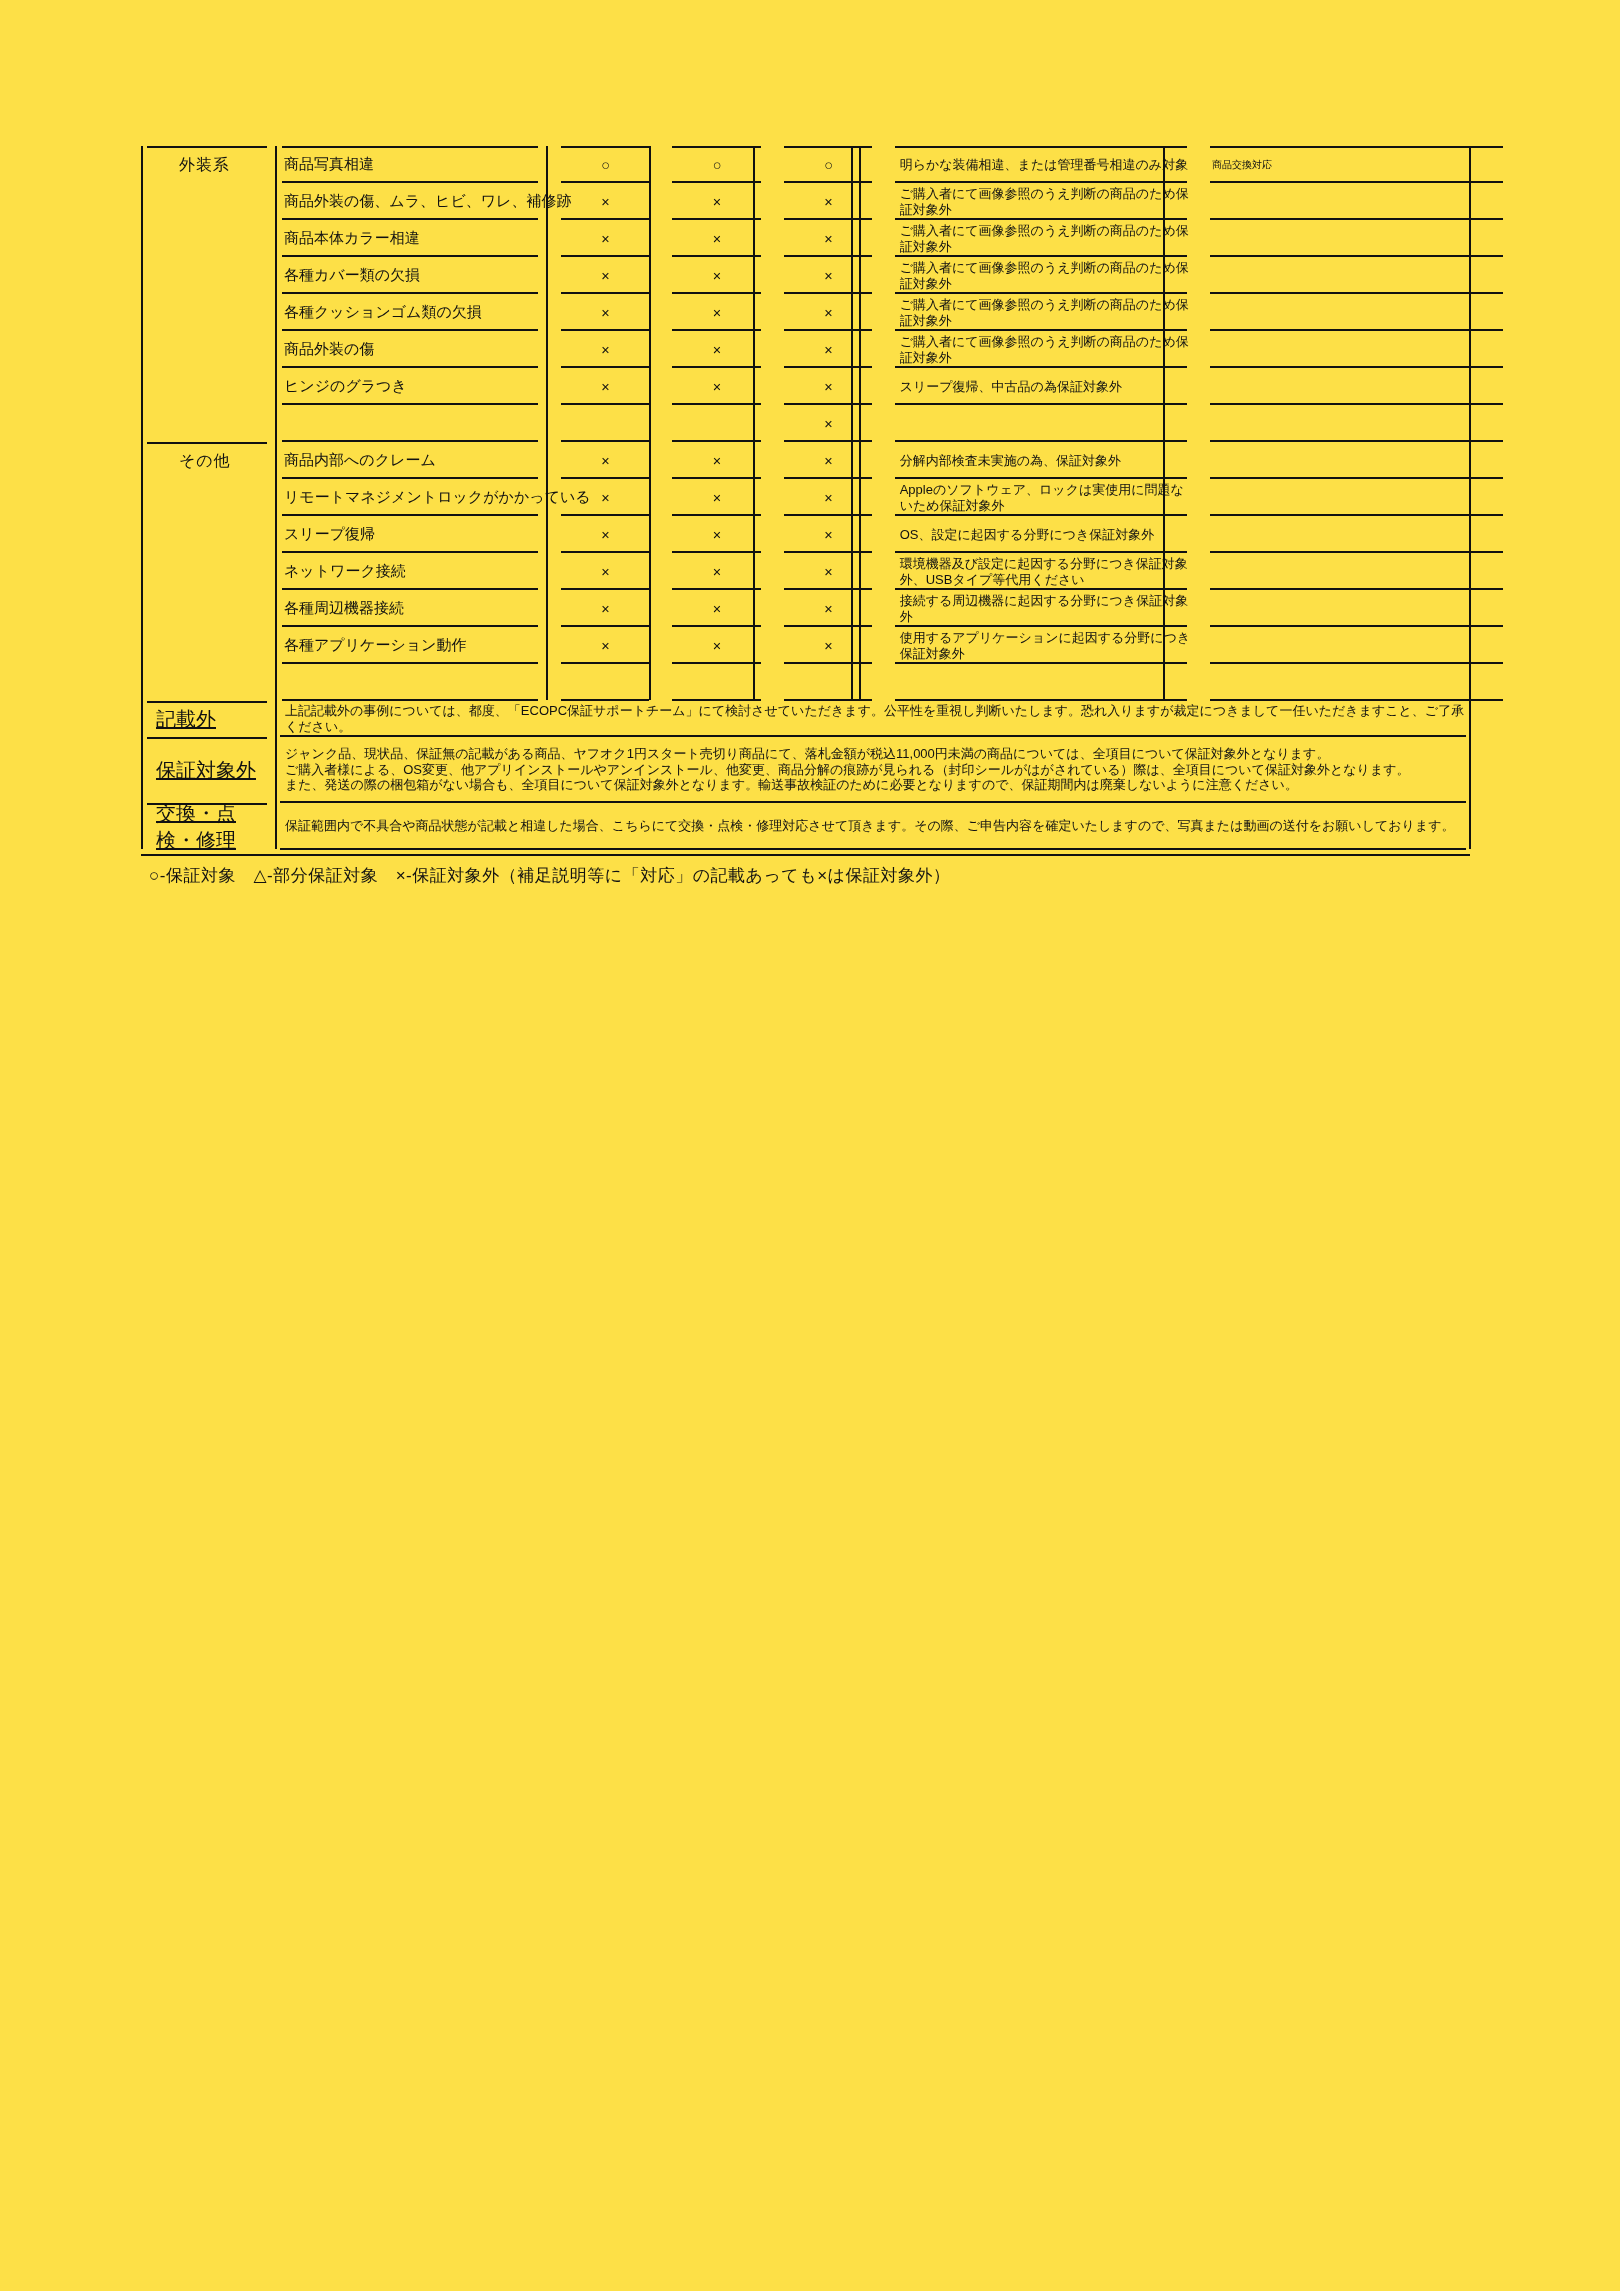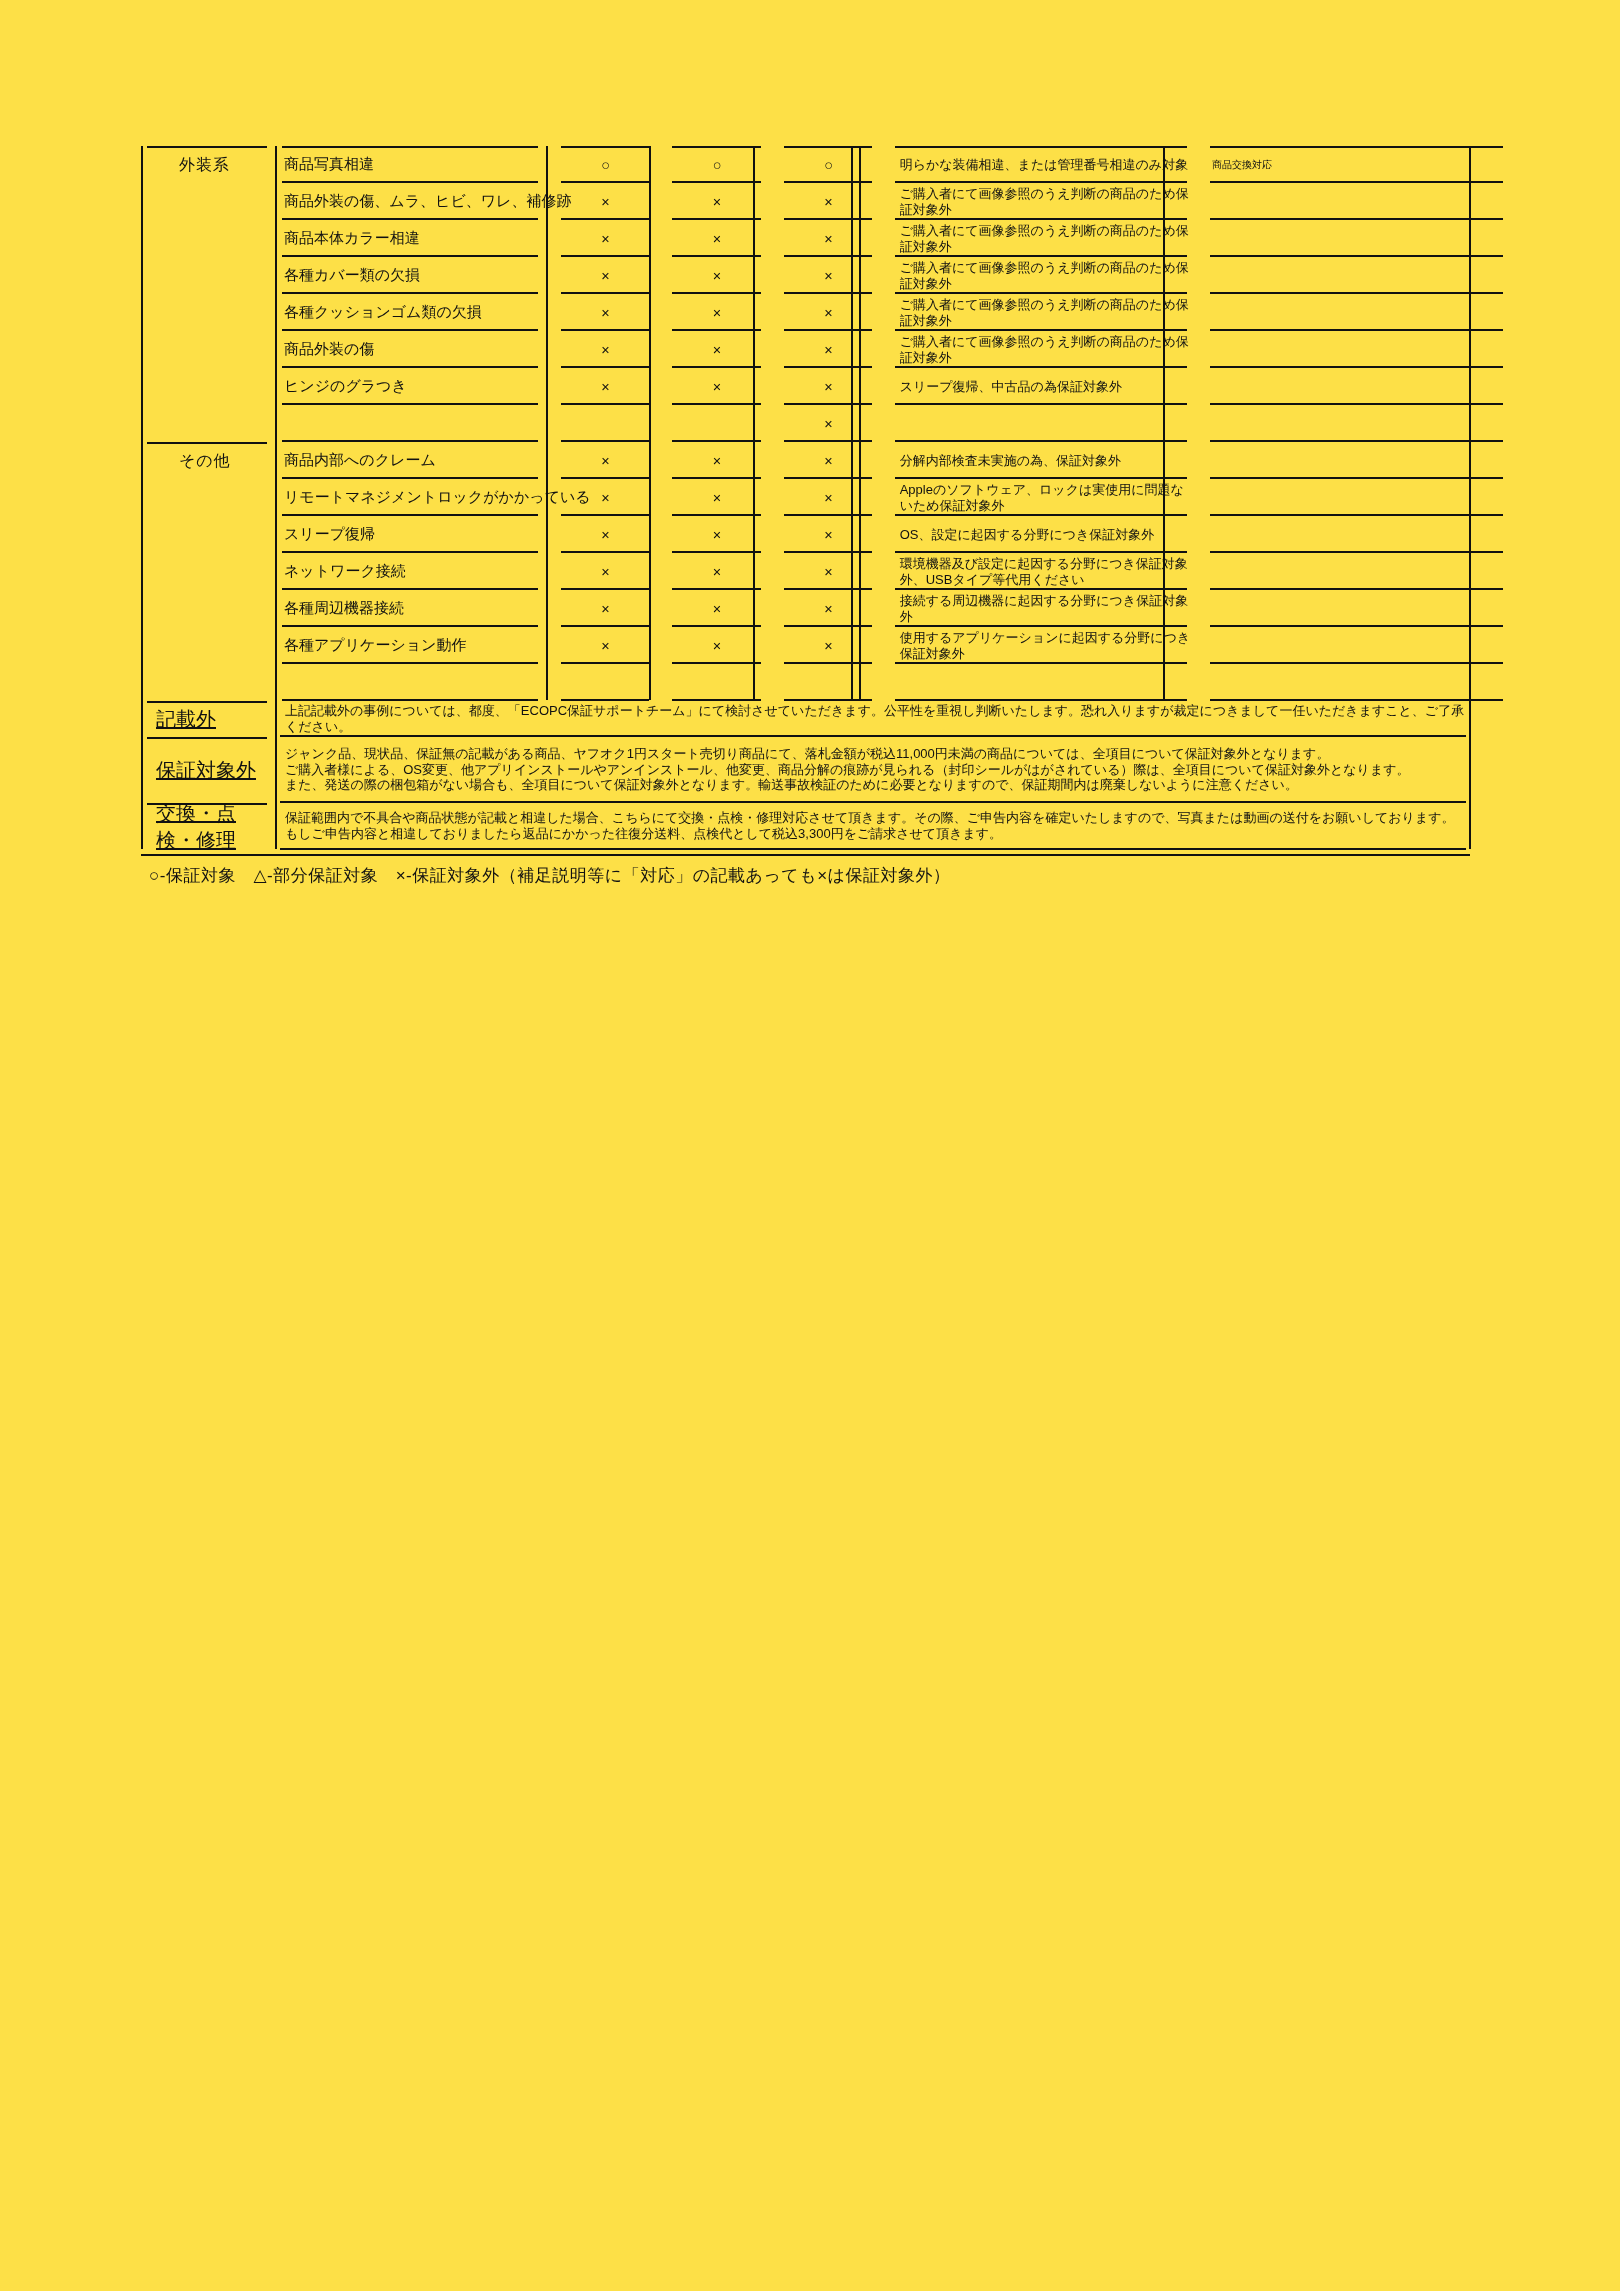--- a/index.html
+++ b/index.html
@@ -371,21 +371,20 @@
           </div>
         </div>
         <div class="tsec" style="height: 47px;">
           <div class="blabel">
             <div class="topline"></div>
             <span>交換・点検・修理</span>
           </div>
           <div class="btext">
             <div class="lines">
               <div>保証範囲内で不具合や商品状態が記載と相違した場合、こちらにて交換・点検・修理対応させて頂きます。その際、ご申告内容を確定いたしますので、写真または動画の送付をお願いしております。</div>
-              <div>もしご申告内容と相違しておりましたら返品にかかった往復分送料、点検代として税込3,300円をご請求させて頂きます。</div>
             </div>
             <div class="ul"></div>
           </div>
         </div>
       </div>
     <div class="bottom-rule"></div>
   </div>
   <div class="legend">○-保証対象　△-部分保証対象　×-保証対象外（補足説明等に「対応」の記載あっても×は保証対象外）</div>
 </div>
 

